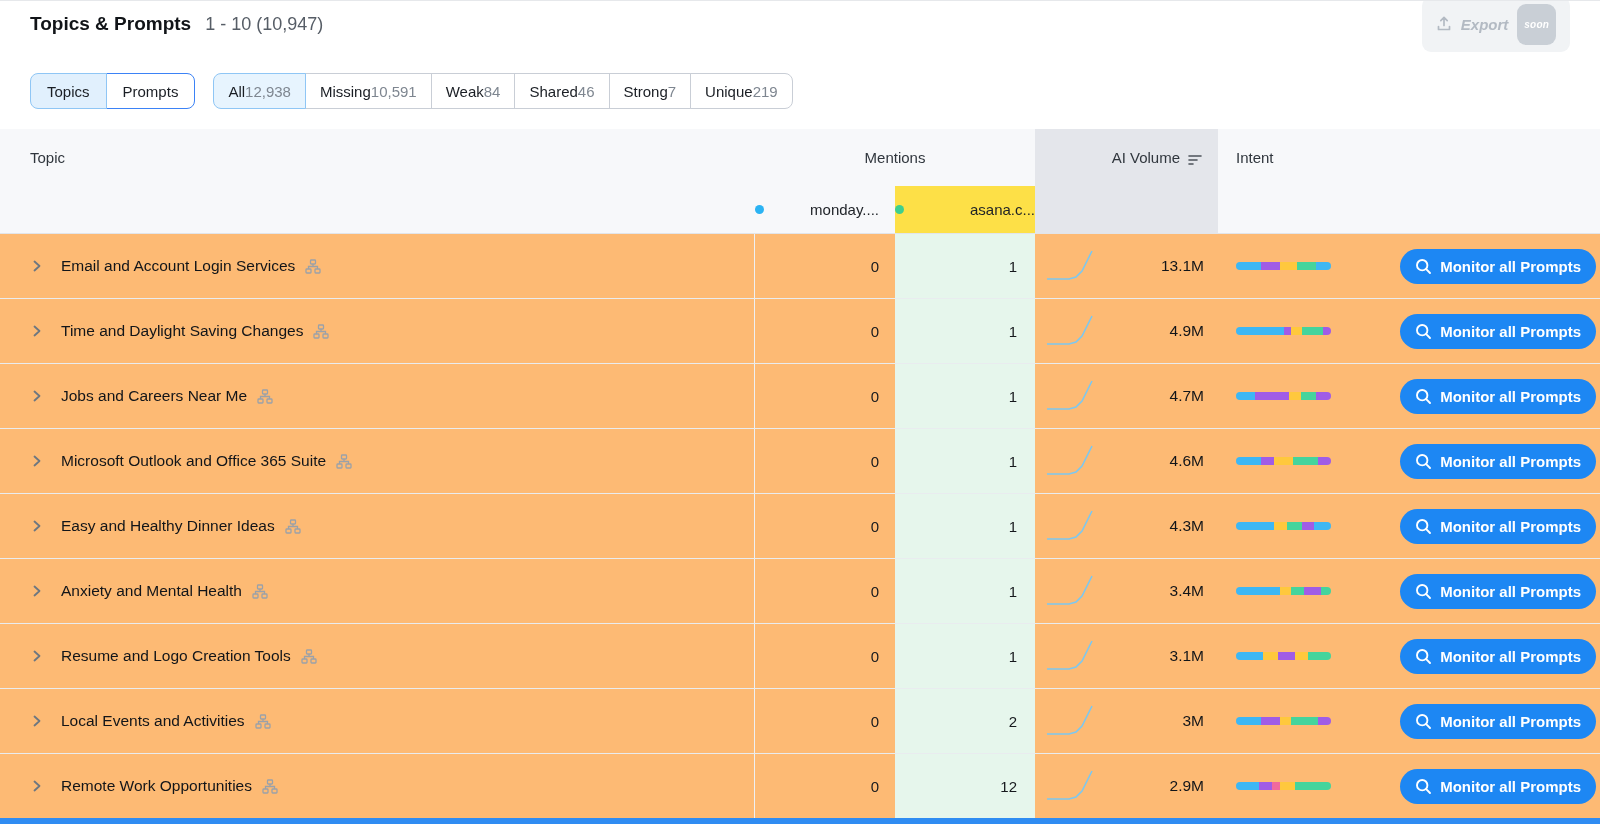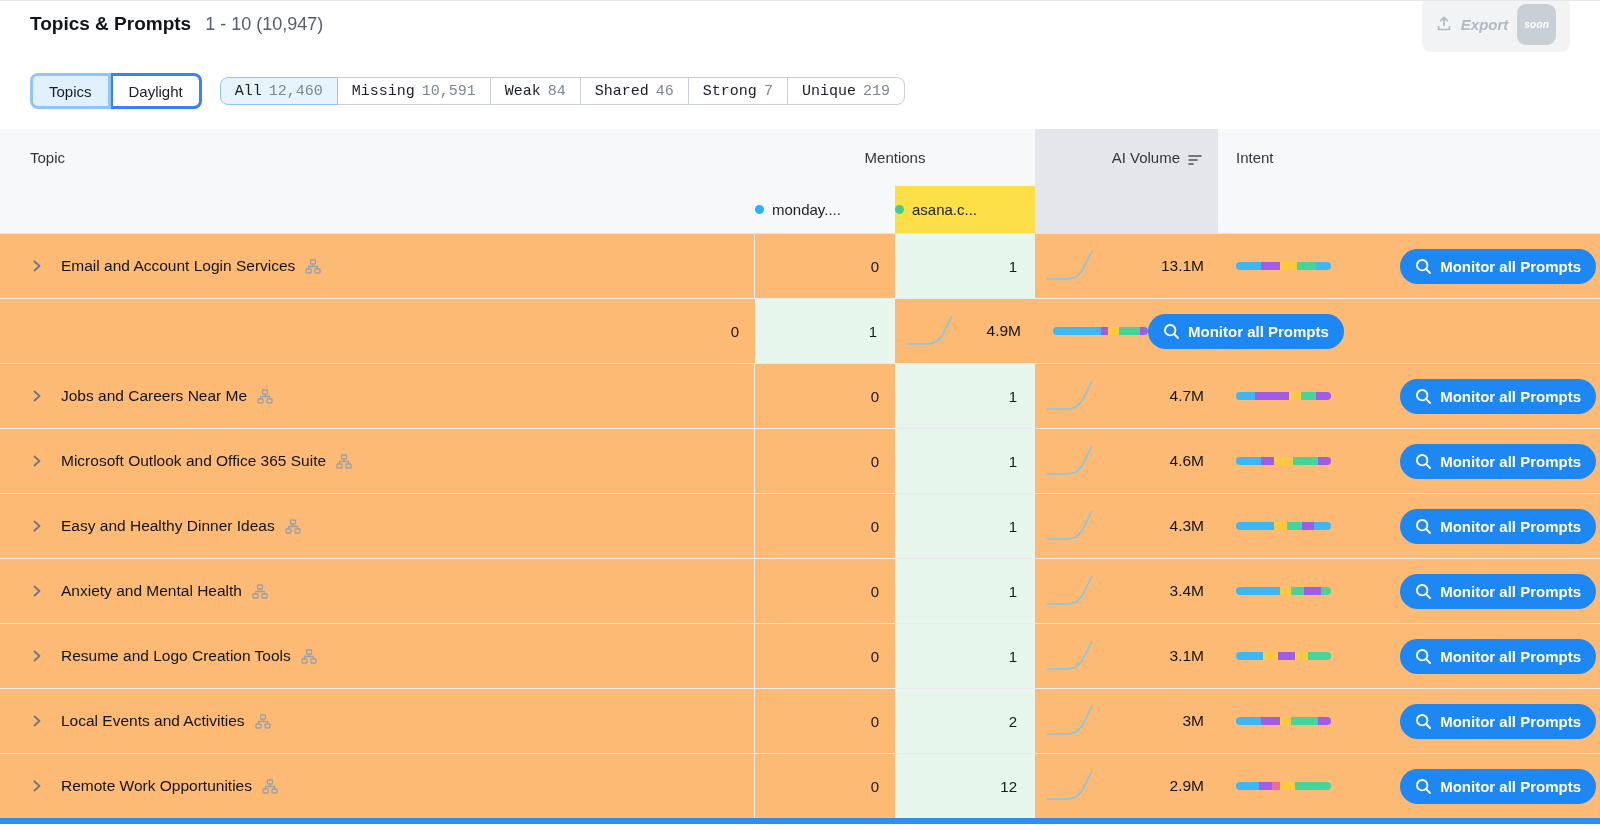--- a/index.html
+++ b/index.html
@@ -11,39 +11,39 @@
   .title-row { height:46px; display:flex; align-items:center; padding:0 30px; }
   .page-title { font-size:19px; font-weight:700; color:#111418; }
   .range { margin-left:14px; font-size:18px; color:#565d66; }
   .export-btn { margin-left:auto; display:flex; align-items:center; gap:9px; background:#f1f3f5; border:none; border-radius:9px; padding:7px 14px; color:#b3bac3; font-size:15px; font-weight:700; font-family:inherit; cursor:default;font-style:italic; }
   .export-btn svg { display:block; }
   .soon-badge { background:#c9cfd6; color:#fff; font-size:10px; font-weight:700; padding:15px 7px; border-radius:9px; letter-spacing:.2px; }
 
   
   .controls { display:flex; align-items:center; gap:18px; padding:26px 30px 20px; }
   .seg-group { display:inline-flex; }
-  .seg-btn { height:36px; padding:0 16px; font-size:15px; font-family:inherit; background:#fff; border:3px solid #3b82f6; color:#1a1e24; cursor:pointer; }
+  .seg-btn { height:36px; padding:0 16px; font-size:15px; font-family:inherit; background:#fff; border:1px solid #3b82f6; color:#1a1e24; cursor:pointer; }
   .seg-btn:first-child { border-radius:8px 0 0 8px; }
   .seg-btn:last-child { border-radius:0 8px 8px 0; margin-left:-1px; }
   .seg-btn.active { background:#e1f0fd; border-color:#8fc6f5; position:relative; z-index:1; }
   .filter-group { display:inline-flex; }
-  .filter-btn { height:28px; padding:0 14px; display:flex; align-items:center; gap:7px; font-size:15px; font-family:Liberation Mono, monospace; background:#fff; border:1px solid #c9ced6; color:#1a1e24; cursor:pointer; margin-left:-1px; }
+  .filter-btn { height:36px; padding:0 14px; display:flex; align-items:center; font-size:15px; font-family:Liberation Sans, sans-serif; background:#fff; border:1px solid #c9ced6; color:#1a1e24; cursor:pointer; margin-left:-1px; }
   .filter-btn:first-child { border-radius:8px 0 0 8px; margin-left:0; }
   .filter-btn:last-child { border-radius:0 8px 8px 0; }
   .filter-btn .cnt { color:#7e8690; }
   .filter-btn.active { background:#e7f4fe; border-color:#8fc6f5; position:relative; z-index:1; }
 
   
   .thead { display:grid; grid-template-columns:755px 140px 140px 183px 1fr; grid-template-rows:57px 47px; background:#f7f8fa; border-bottom:1px solid #e2e5e9; }
   .th { font-size:15px; color:#30363d; }
   .th-topic { grid-column:1; grid-row:1; display:flex; align-items:center; padding-left:30px; }
   .th-mentions { grid-column:2/4; grid-row:1; display:flex; align-items:center; justify-content:center; }
   .th-volume { grid-column:4; grid-row:1/3; background:#e4e6eb; display:flex; align-items:flex-start; justify-content:flex-end; padding:20px 16px 0 0; gap:8px; cursor:pointer; }
   .th-intent { grid-column:5; grid-row:1; display:flex; align-items:center; padding-left:18px; }
-  .th-sub { display:flex; align-items:center; justify-content:flex-start; gap:8px; font-size:15px; color:#1d2126; }
+  .th-sub { display:flex; align-items:center; justify-content:space-between; gap:8px; font-size:15px; color:#1d2126; }
   .th-sub-monday { grid-column:2; grid-row:2; padding-right:16px; }
   .th-sub-asana { grid-column:3; grid-row:2; background:#fde047; }
   .dot { width:9px; height:9px; border-radius:50%; display:inline-block; }
 
   
   .row { display:grid; grid-template-columns:755px 140px 140px 183px 1fr; height:65px; border-bottom:1px solid #e9ecef; background:#fdba74; }
   .c-topic { display:flex; align-items:center; padding-left:28px; border-right:1px solid #eef0f3; }
   .chev { display:flex; align-items:center; margin-right:15px; cursor:pointer; }
   .t-name { font-size:15.5px; color:#121519; cursor:pointer; }
   .sitemap { display:flex; align-items:center; margin-left:10px; }
@@ -74,26 +74,26 @@
           </svg>
       </span>
       <span>Export</span>
       <span class="soon-badge">soon</span>
     </button>
   </div>
 
   <div class="controls">
     <div class="seg-group">
       <button class="seg-btn active">Topics</button>
-      <button class="seg-btn">Daylight</button>
+      <button class="seg-btn">Prompts</button>
     </div>
     <div class="filter-group" id="filters">
         <button class="filter-btn active">
           <span>All</span>
-          <span class="cnt">12,460</span>
+          <span class="cnt">12,938</span>
         </button>
         <button class="filter-btn">
           <span>Missing</span>
           <span class="cnt">10,591</span>
         </button>
         <button class="filter-btn">
           <span>Weak</span>
           <span class="cnt">84</span>
         </button>
         <button class="filter-btn">
@@ -172,20 +172,36 @@
               <svg width="17" height="17" viewBox="0 0 17 17">
                 <circle cx="7.2" cy="7.2" r="5.2" stroke="#fff" stroke-width="1.9" fill="none"></circle>
                 <path d="M11.2 11.2 L15 15" stroke="#fff" stroke-width="1.9" stroke-linecap="round"></path>
               </svg>
             </span>
             <span>Monitor all Prompts</span>
           </button>
         </div>
       </div>
       <div class="row">
+        <div class="cell c-topic">
+          <span class="chev">
+            <svg width="18" height="18" viewBox="0 0 18 18">
+              <path d="M6.5 4.5 L11.5 9 L6.5 13.5" stroke="#6e7780" stroke-width="1.8" fill="none" stroke-linecap="round" stroke-linejoin="round"></path>
+            </svg>
+          </span>
+          <span class="t-name">Time and Daylight Saving Changes</span>
+          <span class="sitemap">
+            <svg width="16" height="15" viewBox="0 0 16 15">
+              <rect x="5.5" y="1" width="5" height="4" rx="0.8" stroke="#9aa1a9" stroke-width="1.3" fill="none"></rect>
+              <rect x="1" y="10" width="5" height="4" rx="0.8" stroke="#9aa1a9" stroke-width="1.3" fill="none"></rect>
+              <rect x="10" y="10" width="5" height="4" rx="0.8" stroke="#9aa1a9" stroke-width="1.3" fill="none"></rect>
+              <path d="M8 5 V7.5 M3.5 10 V7.5 H12.5 V10" stroke="#9aa1a9" stroke-width="1.3" fill="none"></path>
+            </svg>
+          </span>
+        </div>
         <div class="cell c-monday">0</div>
         <div class="cell c-asana">1</div>
         <div class="cell c-volume">
           <svg class="spark" width="56" height="34" viewBox="0 0 56 34">
             <polyline points="2,30 24,30 31,28 37,22 43,10 47,2" fill="none" stroke="#7cc8f0" stroke-width="1.6"></polyline>
           </svg>
           <span class="vol">4.9M</span>
         </div>
         <div class="cell c-intent">
           <span class="ibar">

